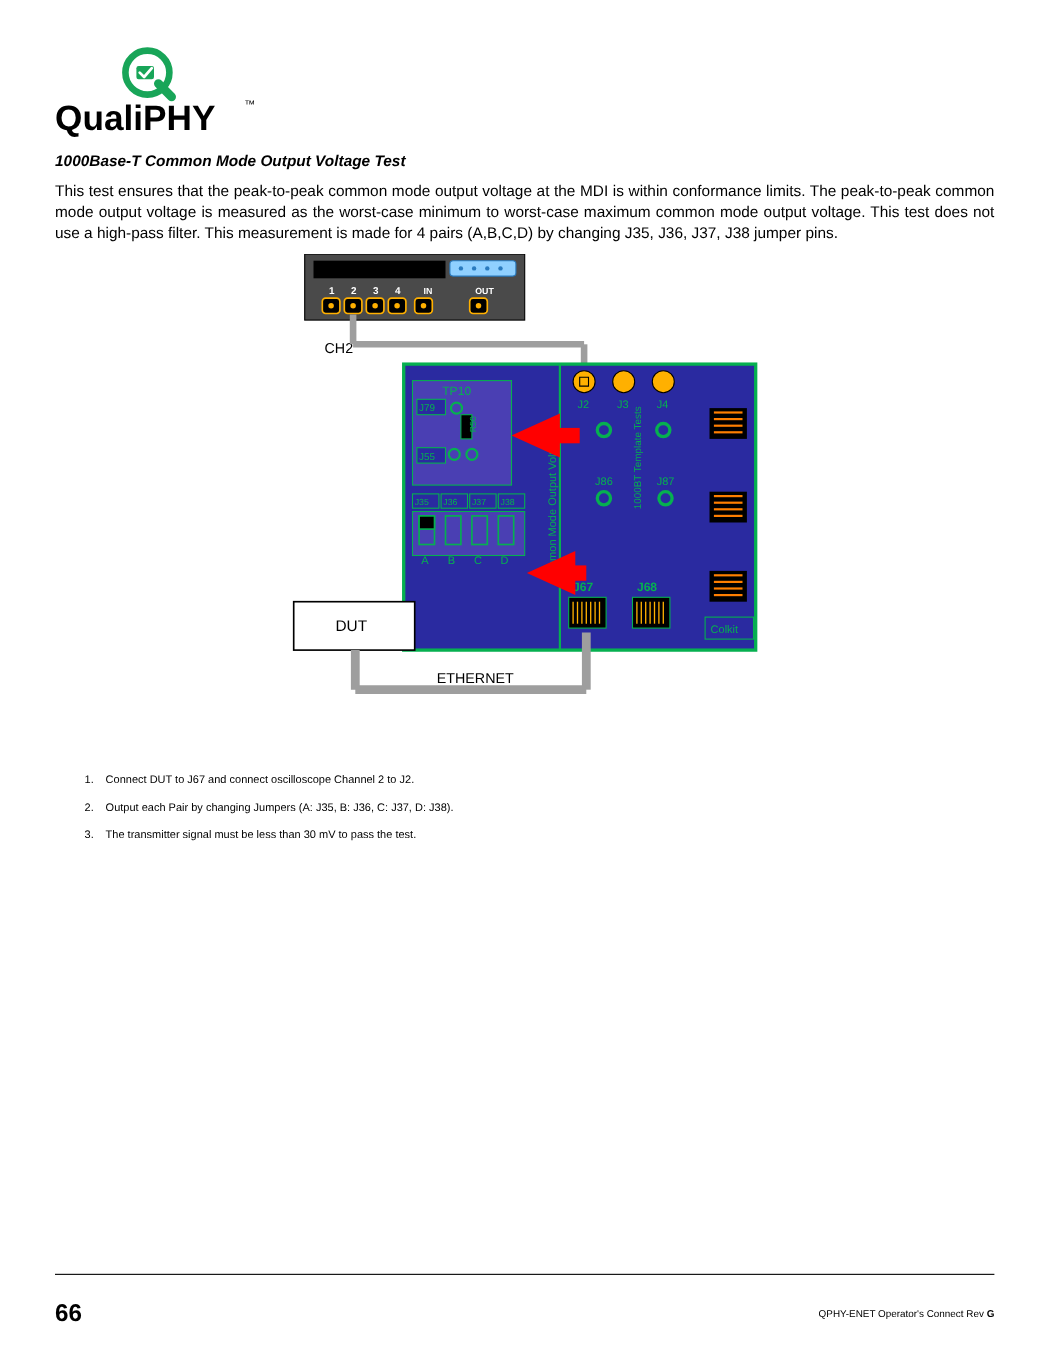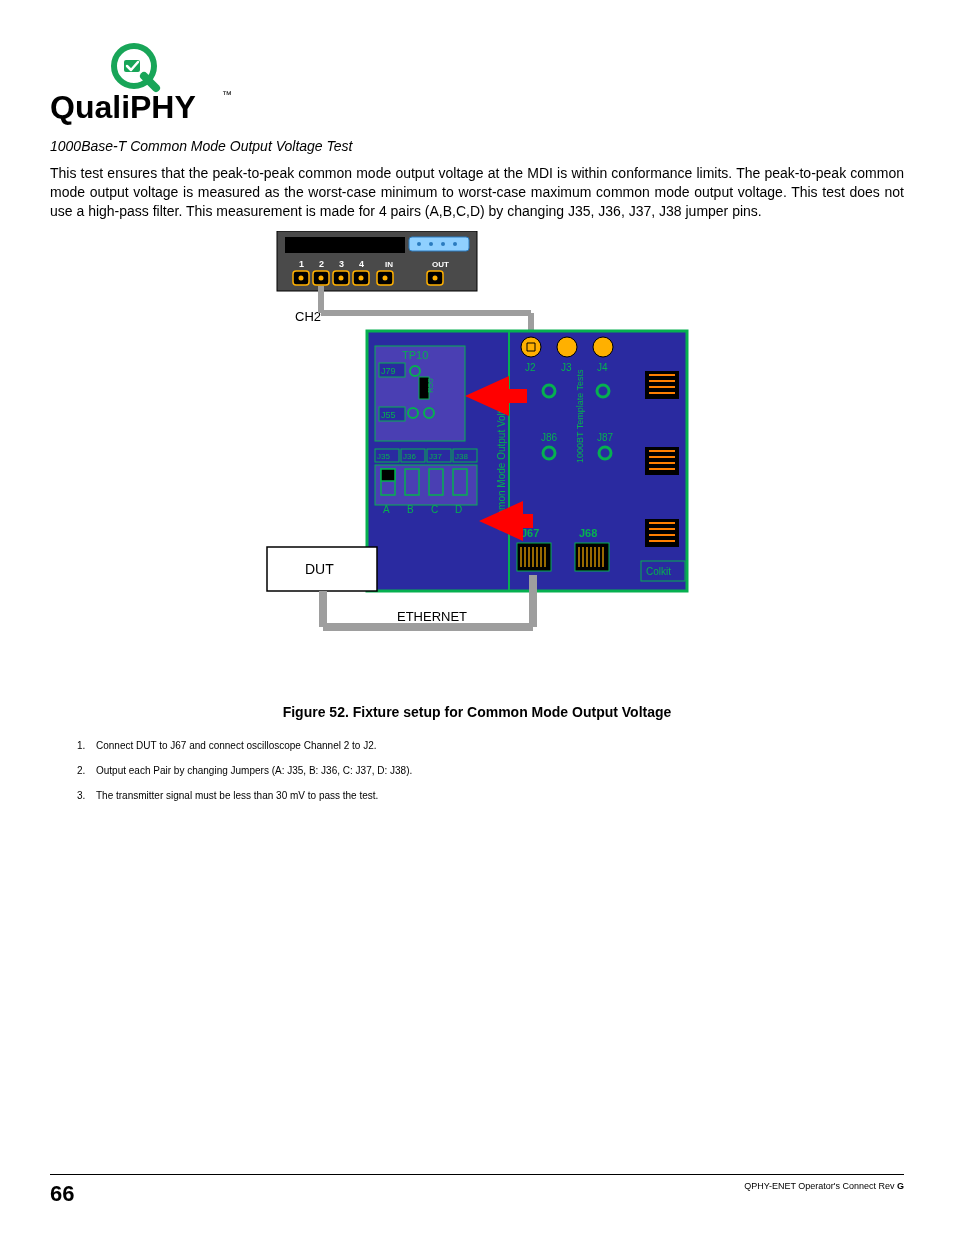--- a/index.html
+++ b/index.html
@@ -10,21 +10,21 @@
     background: #fff;
     width: 954px;
     height: 1235px;
     position: relative;
     padding: 40px 50px 30px 50px;
   }
   .logo-block { margin-bottom: 8px; }
   .logo-icon { display: block; }
   .section-heading {
     font-style: italic;
-    font-weight: normal;
+    font-weight: bold;
     font-size: 14px;
     margin: 8px 0 10px 0;
   }
   .body-text {
     font-size: 14px;
     line-height: 1.35;
     text-align: justify;
   }
   .figure-container {
     text-align: center;
@@ -44,24 +44,24 @@
     margin: 20px 0 0 38px;
     font-size: 10px;
   }
   .steps li { margin-bottom: 14px; padding-left: 8px; }
   .footer {
     position: absolute;
     bottom: 28px;
     left: 50px;
     right: 50px;
     border-top: 1.5px solid #000;
-    padding-top: 6px;
+    padding-top: 22px;
     display: flex;
     justify-content: space-between;
-    align-items: flex-start;
+    align-items: center;
   }
   .page-number { font-size: 22px; font-weight: bold; }
   .footer-text { font-size: 9px; }
   .footer-text b { font-weight: bold; }
 
   
   svg.diagram { width: 460px; height: 420px; }
 </style>
 </head>
 <body>
@@ -255,21 +255,20 @@
       <text x="58" y="343" font-size="14" fill="#000">DUT</text>
 
       <g stroke="#9e9e9e" stroke-width="8" fill="none">
         <line x1="76" y1="360" x2="76" y2="396"></line>
         <line x1="76" y1="396" x2="286" y2="396"></line>
         <line x1="286" y1="396" x2="286" y2="344"></line>
       </g>
       <text x="150" y="390" font-size="13" fill="#000">ETHERNET</text>
     </svg>
   </div>
-  <div class="figure-caption">Figure 52. Fixture setup for Common Mode Output Voltage</div>
 </div>
 
 <ol class="steps">
   <li>Connect DUT to J67 and connect oscilloscope Channel 2 to J2.</li>
   <li>Output each Pair by changing Jumpers (A: J35, B: J36, C: J37, D: J38).</li>
   <li>The transmitter signal must be less than 30 mV to pass the test.</li>
 </ol>
 
 <div class="footer">
   <span class="page-number">66</span>

